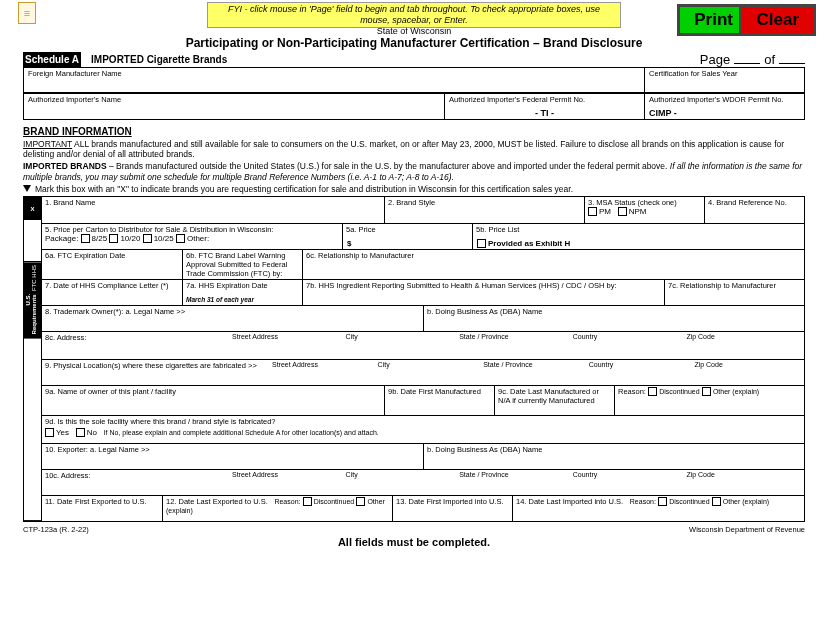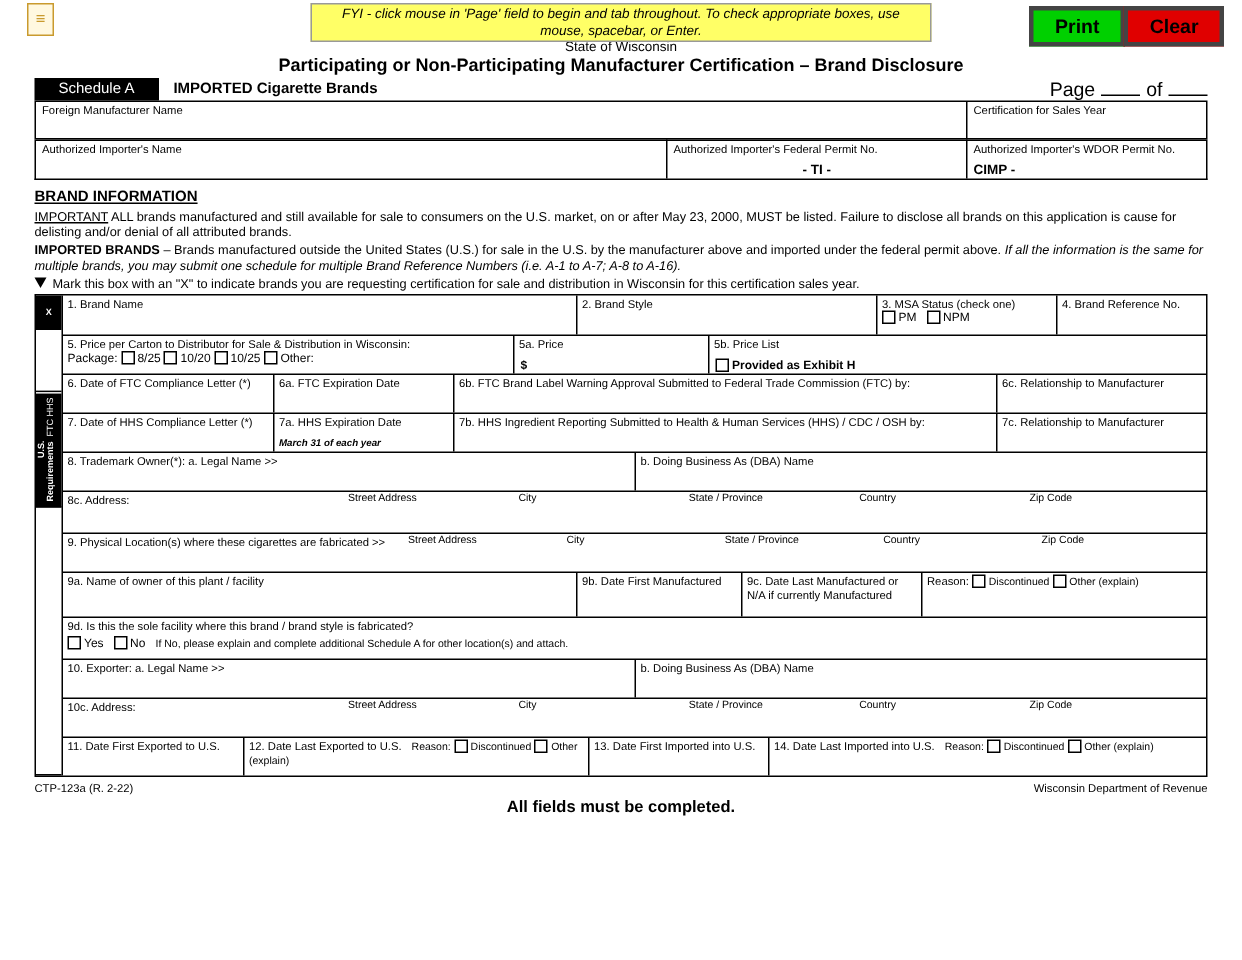--- a/index.html
+++ b/index.html
@@ -26,41 +26,41 @@
     border: 1px solid #999;
     padding: 1px 8px;
     font-size: 9px;
     text-align: center;
     line-height: 1.2;
     font-style: italic;
   }
   .btn {
     position: absolute;
     top: 4px;
-    font-size: 13px;
+    font-size: 17px;
     font-weight: bold;
     padding: 3px 14px;
     border: 3px solid #444;
     cursor: pointer;
   }
   .btn-print { right: 78px; background: #00D000; }
   .btn-clear { right: 12px; background: #E00000; color: #000; }
   .form-icon {
     width: 18px; height: 22px;
     border: 1px solid #C99A2E;
     background: #FFF8E0;
     display: flex; align-items: center; justify-content: center;
     font-size: 11px;
     color: #C99A2E;
   }
   .header { text-align: center; font-size: 9px; }
   .header h1 { margin: 0; font-size: 12px; font-weight: bold; }
   .page-main { padding: 0 23px 6px 23px; }
   .sched-row { display: flex; align-items: center; gap: 10px; margin-top: 2px; }
-  .sched-badge { background: #000; color: #fff; padding: 2px 16px; font-size: 10px; font-weight: normal; } 
+  .sched-badge { background: #000; color: #fff; padding: 2px 2px; font-size: 10px; font-weight: bold; } 
   .sched-title { font-size: 10px; font-weight: bold; }
   .page-of { margin-left: auto; font-size: 13px; display: flex; align-items: baseline; gap: 4px; }
   .uline { display: inline-block; border-bottom: 1px solid #000; min-width: 26px; height: 10px; }
   .grid { border: 1px solid #000; display: grid; }
   .cell { border-left: 1px solid #000; border-top: 1px solid #000; padding: 1px 4px; min-height: 24px; position: relative; }
   .cell:first-child { border-left: none; }
   .g1 { grid-template-columns: 1fr 160px; }
   .g2 { grid-template-columns: 1fr 200px 160px; }
   .label { font-size: 7.5px; }
   .center-val { text-align: center; font-weight: bold; margin-top: 4px; font-size: 9px; }
@@ -188,21 +188,20 @@
         </div>
         <div class="tcell">
           <span class="label">5b. Price List</span>
           <div style="position:absolute;bottom:1px;left:4px;">
             <span class="cb"></span><b>Provided as Exhibit H</b>
           </div>
         </div>
       </div>
 
       <div class="trow" style="grid-template-columns: 140px 120px 1fr 140px;">
-        <div class="tcell"><span class="label">6. Date of FTC Compliance Letter  (*)</span></div>
         <div class="tcell"><span class="label">6a. FTC Expiration Date</span></div>
         <div class="tcell"><span class="label">6b. FTC Brand Label Warning Approval Submitted to Federal Trade Commission (FTC) by:</span></div>
         <div class="tcell"><span class="label">6c. Relationship to Manufacturer</span></div>
       </div>
 
       <div class="trow" style="grid-template-columns: 140px 120px 1fr 140px;">
         <div class="tcell"><span class="label">7. Date of HHS Compliance Letter  (*)</span></div>
         <div class="tcell">
           <span class="label">7a. HHS Expiration Date</span>
           <div class="tiny" style="font-weight:bold;margin-top:6px;">March 31 of each year</div>

